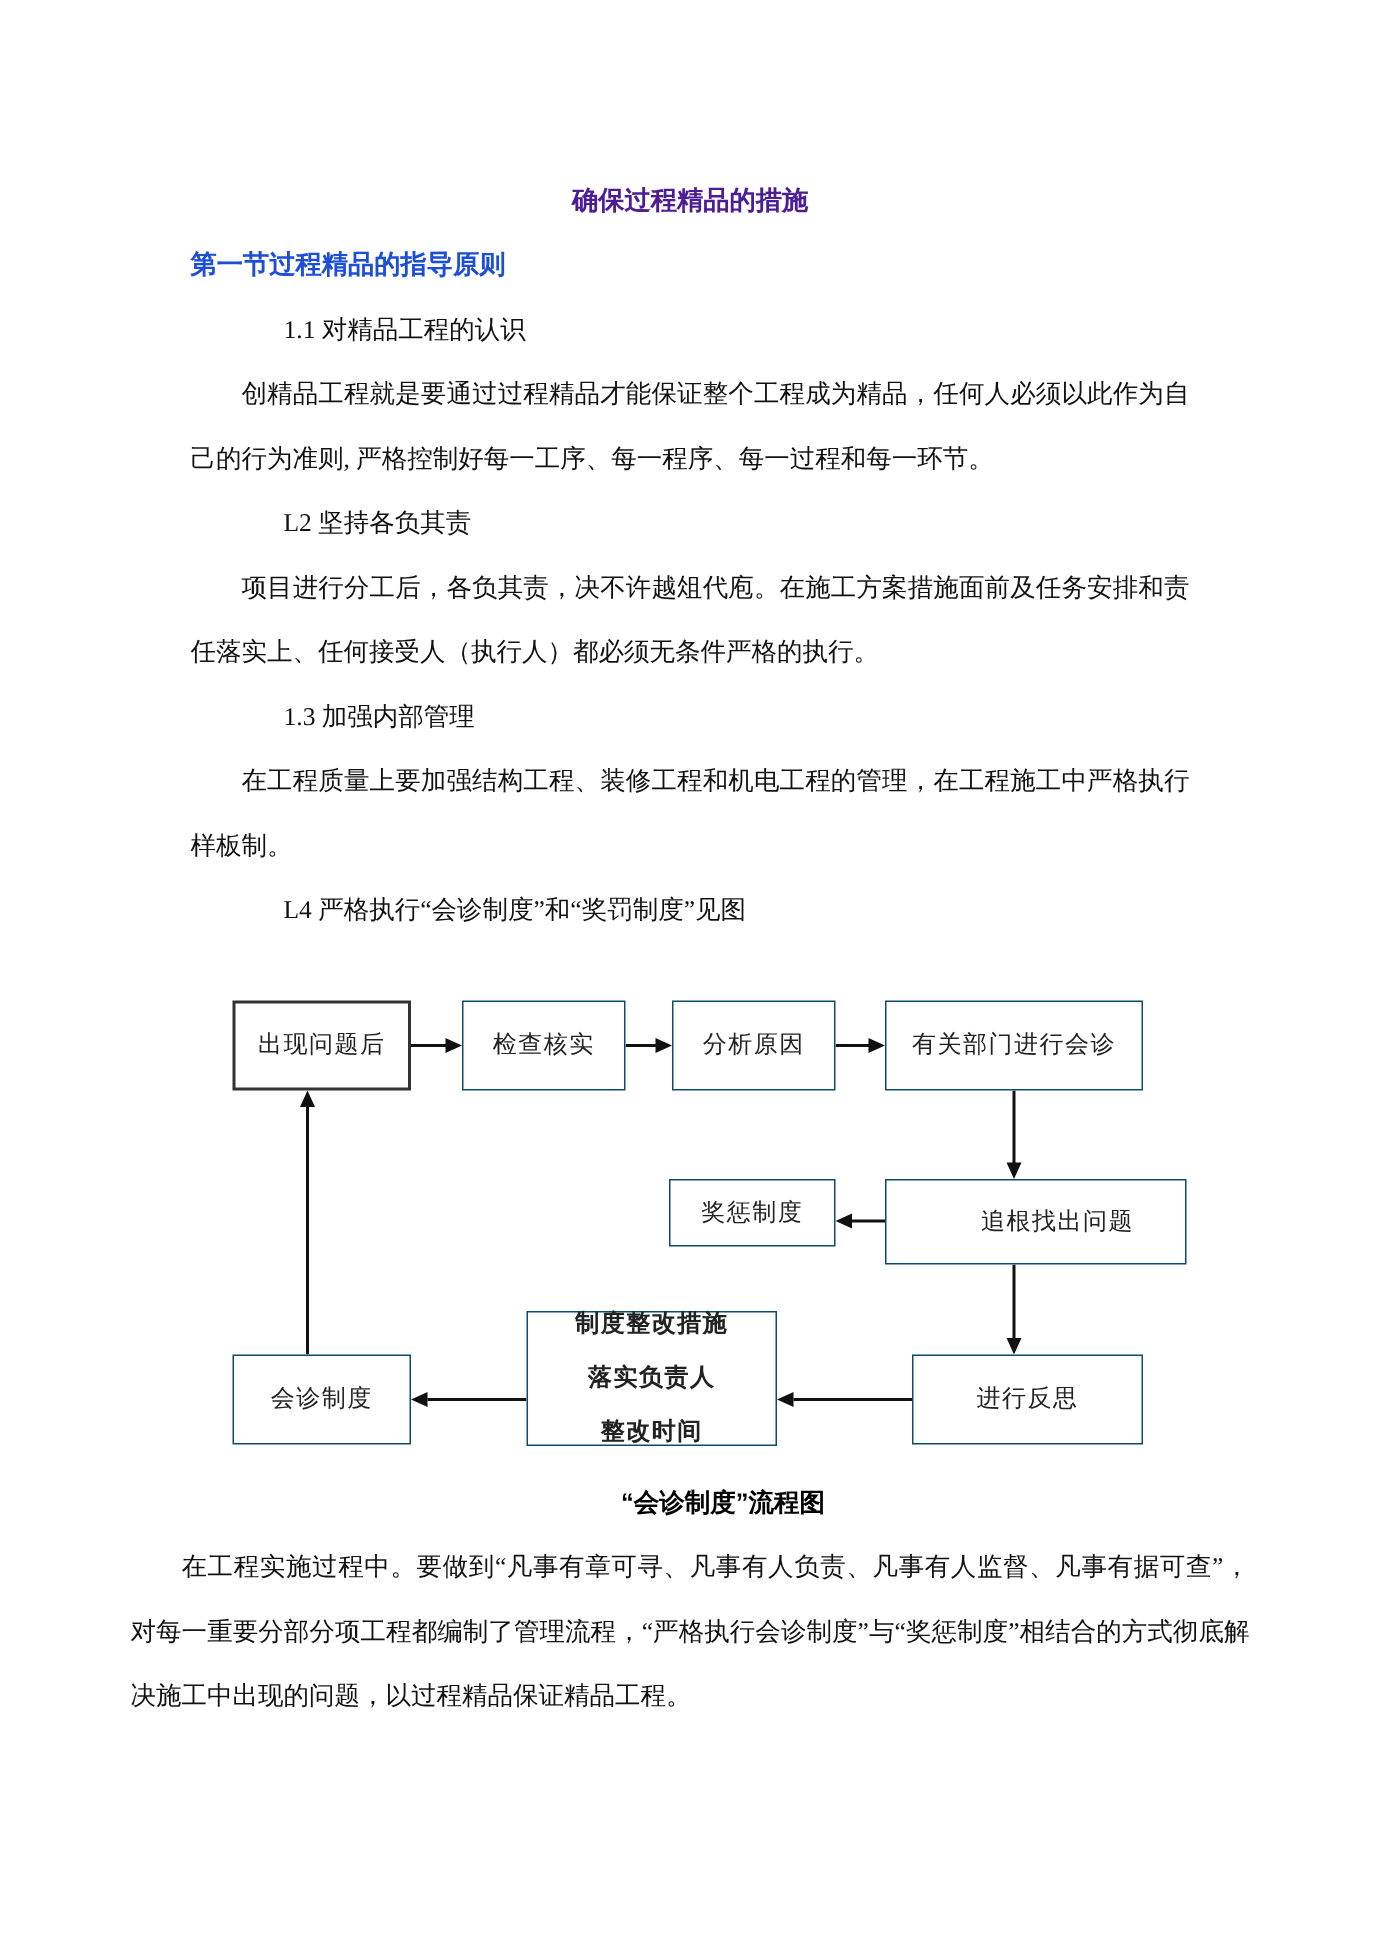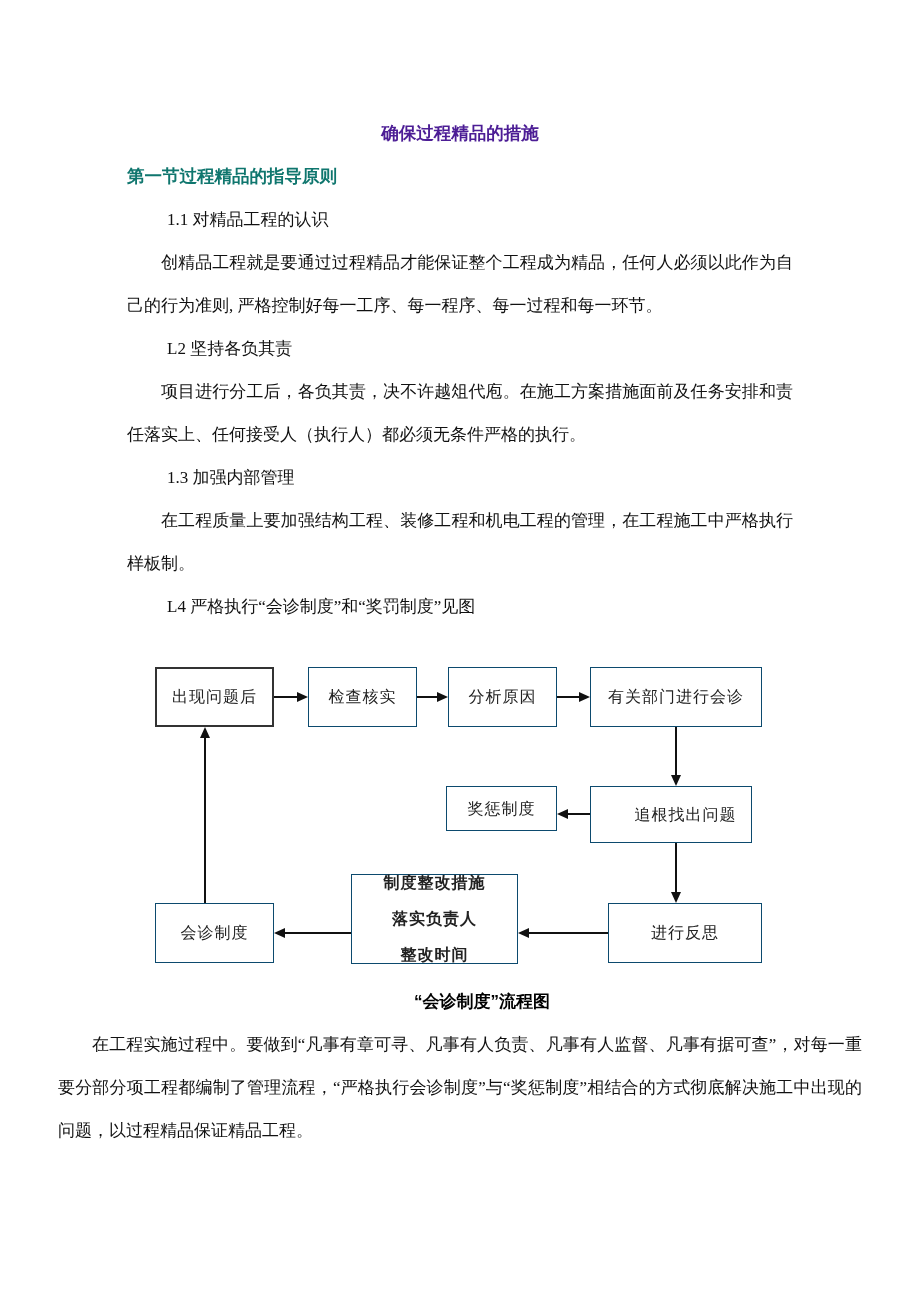--- a/index.html
+++ b/index.html
@@ -20,23 +20,23 @@
     text-align:center;
     font-family:"Liberation Sans","DejaVu Sans",sans-serif;
     font-weight:bold;
     font-size:17.5px;
     color:#4c1d95;
   }
   .heading{
     font-family:"Liberation Sans","DejaVu Sans",sans-serif;
     font-weight:bold;
     font-size:17.5px;
-    color:#0f766e;
+    color:#1d4ed8;
   }
-  .sub-label{ margin-left:40px; }
+  .sub-label{ margin-left:62px; }
   .para{ text-align:justify; text-indent:2em; }
   p{margin:0;}
   
   .flowchart{
     position:relative;
     width:920px;
     height:330px;
     margin-top:22px;
   }
   .fc-svg{position:absolute;left:0;top:0;}
@@ -119,27 +119,27 @@
         <polygon points="205,77 200,88 210,88" stroke="none"></polygon>
       </g>
     </svg>
 
     <div class="fc-box emph" style="left:155px;top:17px;width:119px;height:60px;">出现问题后</div>
     <div class="fc-box" style="left:308px;top:17px;width:109px;height:60px;">检查核实</div>
     <div class="fc-box" style="left:448px;top:17px;width:109px;height:60px;">分析原因</div>
     <div class="fc-box" style="left:590px;top:17px;width:172px;height:60px;">有关部门进行会诊</div>
 
     <div class="fc-box" style="left:446px;top:136px;width:111px;height:45px;">奖惩制度</div>
-    <div class="fc-box" style="left:590px;top:136px;width:162px;height:57px;padding-left:29px;">追根找出问题</div>
+    <div class="fc-box" style="left:590px;top:136px;width:201px;height:57px;padding-left:29px;">追根找出问题</div>
 
     <div class="fc-box" style="left:155px;top:253px;width:119px;height:60px;">会诊制度</div>
     <div class="fc-box multiline" style="left:351px;top:224px;width:167px;height:90px;">制度整改措施
 落实负责人
 整改时间</div>
     <div class="fc-box" style="left:608px;top:253px;width:154px;height:60px;">进行反思</div>
   </div>
 
   <div class="caption">“会诊制度”流程图</div>
 
-  <div class="doc" style="padding:0 58px;">
+  <div class="doc" style="padding:0 87px;">
     <p class="para">在工程实施过程中。要做到“凡事有章可寻、凡事有人负责、凡事有人监督、凡事有据可查”，对每一重要分部分项工程都编制了管理流程，“严格执行会诊制度”与“奖惩制度”相结合的方式彻底解决施工中出现的问题，以过程精品保证精品工程。</p>
   </div>
 </div>
 
 </body></html>

